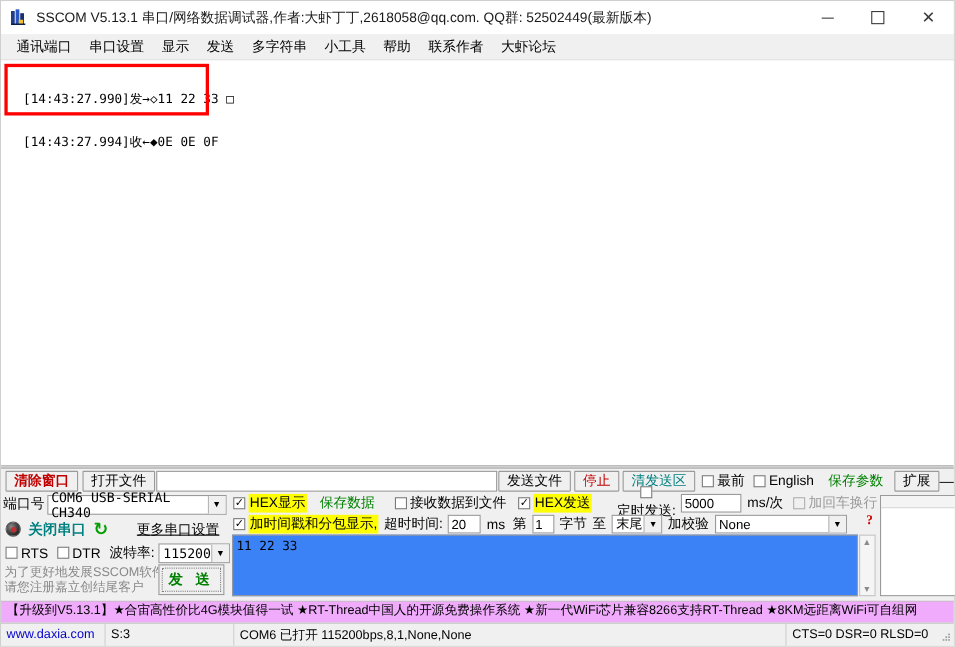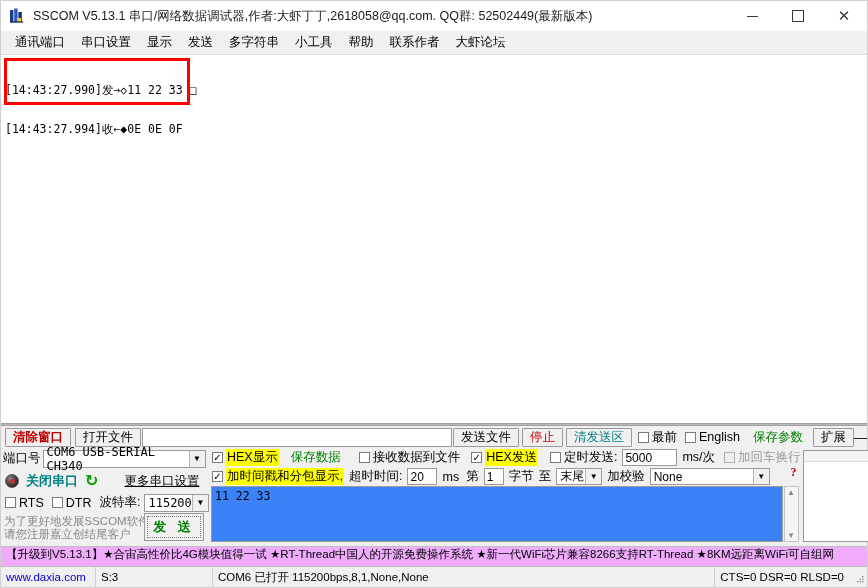--- a/index.html
+++ b/index.html
@@ -45,21 +45,21 @@
     font-size:12.5px;color:#000;padding:3px 8px;white-space:nowrap;
   }
   
   .recv-wrap{
     flex:1 1 auto;background:#ffffff;position:relative;
     margin:0;border:1px solid #b9b9b9;border-top:none;border-left:none;border-right:none;
     overflow:hidden;
   }
   .recv-area{
     position:absolute;inset:0;background:#fff;
-    padding:3px 4px;box-sizing:border-box;
+    padding:3px 20px;box-sizing:border-box;
     font-family:"DejaVu Sans Mono","Liberation Mono",monospace;
     font-size:11.5px;line-height:13px;color:#000;white-space:pre;
   }
   .recv-line{white-space:pre;}
   .hl-box{
     position:absolute;left:3px;top:3px;width:186px;height:47px;
     border:3px solid #ff0000;box-sizing:border-box;pointer-events:none;
   }
   .recv-divider{
     position:absolute;left:0;right:0;bottom:0;height:1px;background:#a0a0a0;
@@ -310,21 +310,21 @@
           </span>
           <span class="btn green" style="border:none;background:transparent;">保存数据</span>
           <span class="chk" style="margin-left:6px;">
             <span class="box"></span>
             <span>接收数据到文件</span>
           </span>
           <span class="chk" style="margin-left:6px;">
             <span class="box">✓</span>
             <span class="hl-yellow">HEX发送</span>
           </span>
-          <span class="chk" style="margin-left:7px;">
+          <span class="chk" style="margin-left:18px;flex-direction:column;">
             <span class="box"></span>
             <span>定时发送:</span>
           </span>
           <span class="num-input" style="width:55px;">5000</span>
           <span class="lbl">ms/次</span>
           <span class="chk" style="margin-left:4px;color:#9a9a9a;">
             <span class="box gray"></span>
             <span>加回车换行</span>
           </span>
           <span class="qmark" style="right:4px;top:17px;">?</span>

